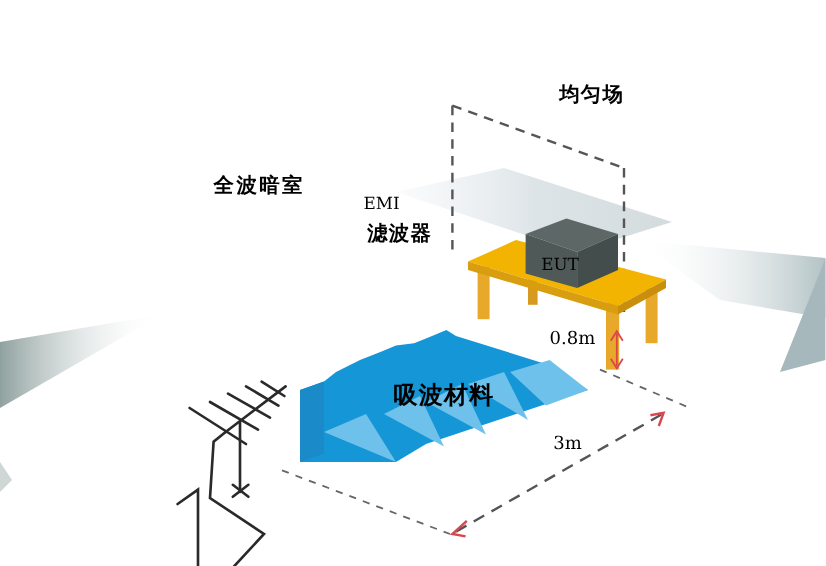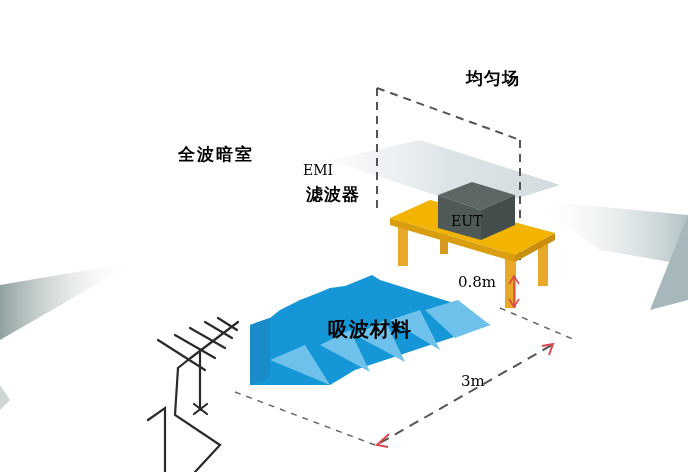--- a/index.html
+++ b/index.html
@@ -107,14 +107,14 @@
     </g>
   </svg>
 
   <div class="lbl" style="left:130px;top:143px;font-size:17px;letter-spacing:2px;margin-left:48px;">全波暗室</div>
   <div class="lbl" style="left:466px;top:67px;font-size:17px;letter-spacing:1px;">均匀场</div>
   <div class="lbl lbl-serif" style="left:303px;top:162px;font-size:14px;">EMI</div>
   <div class="lbl" style="left:288px;top:183px;font-size:17px;letter-spacing:1px;margin-left:18px;">滤波器</div>
   <div class="lbl lbl-serif" style="left:451px;top:213px;font-size:14px;">EUT</div>
   <div class="lbl lbl-serif" style="left:458px;top:273px;font-size:15px;">0.8m</div>
   <div class="lbl" style="left:328px;top:316px;font-size:20px;letter-spacing:1px;">吸波材料</div>
-  <div class="lbl lbl-serif" style="left:461px;top:372px;font-size:15px;">3m</div>
+  <div class="lbl lbl-serif" style="left:461px;top:360px;font-size:15px;">3m</div>
 </div>
 
 </body></html>

